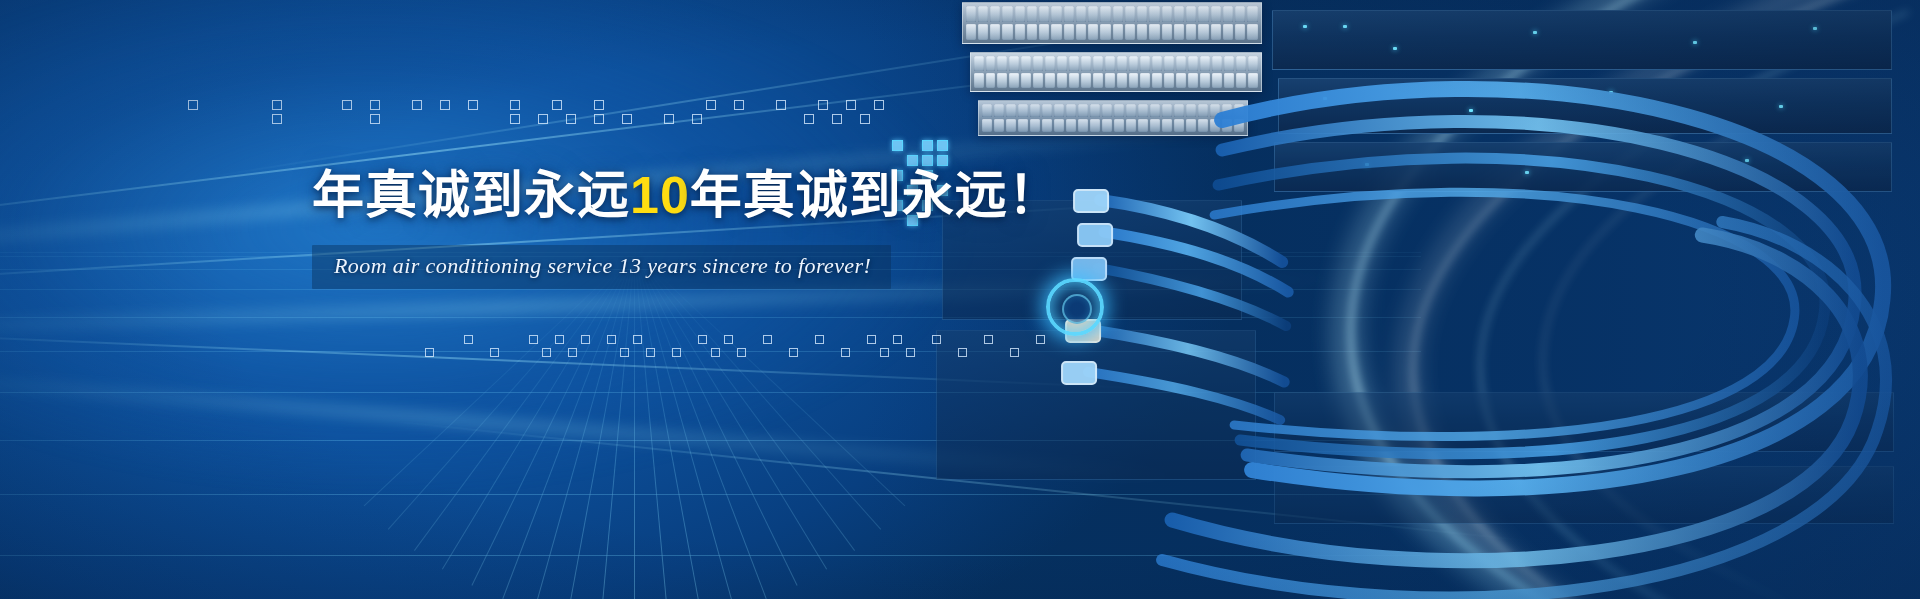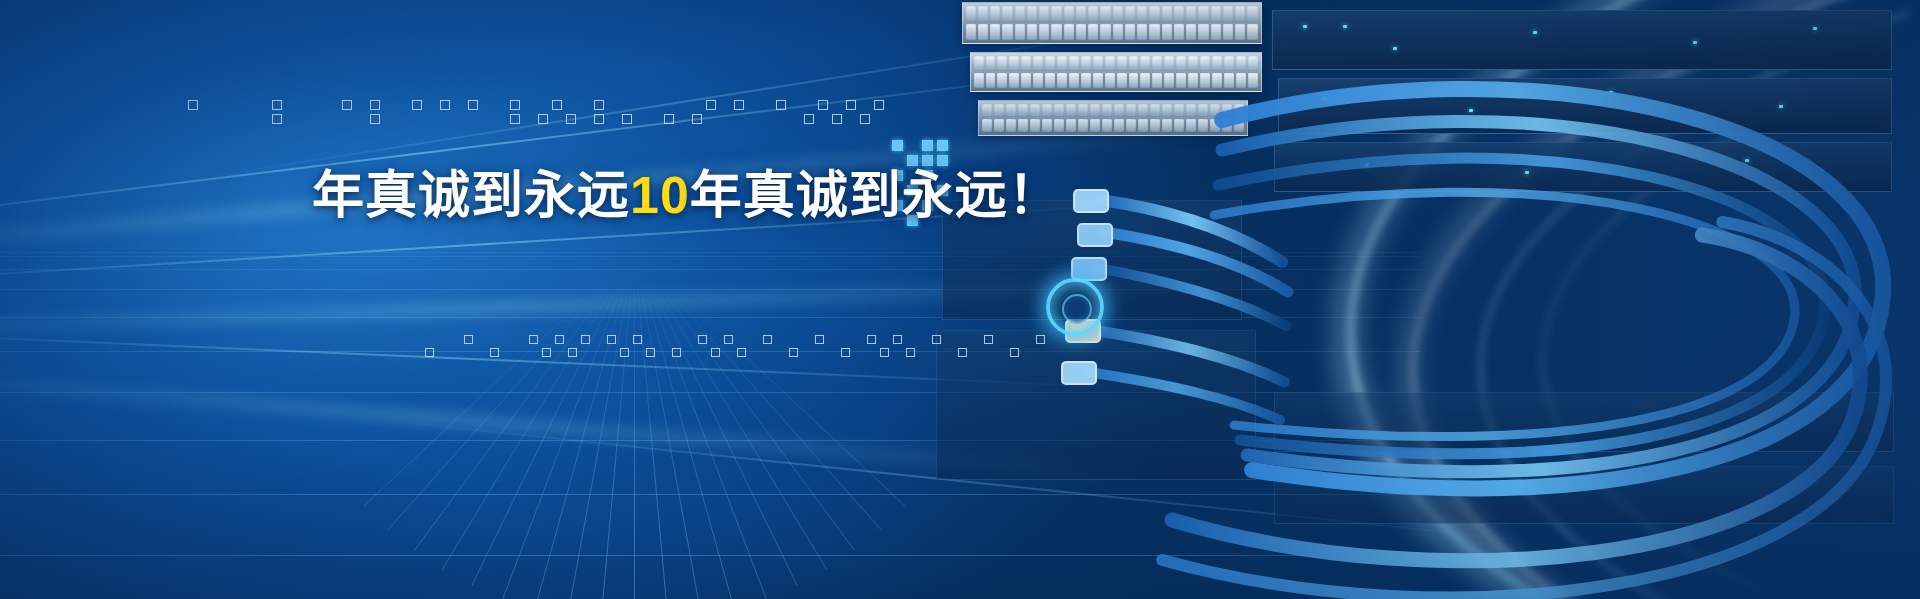--- a/index.html
+++ b/index.html
@@ -560,16 +560,19 @@
       <i class="px fill cyan" style="left: 15px; top: 45px; width: 11px; height: 11px;"></i>
       <i class="px fill cyan" style="left: 45px; top: 45px; width: 11px; height: 11px;"></i>
       <i class="px fill cyan" style="left: 0px; top: 60px; width: 11px; height: 11px;"></i>
       <i class="px fill cyan" style="left: 30px; top: 60px; width: 11px; height: 11px;"></i>
       <i class="px fill cyan" style="left: 15px; top: 75px; width: 11px; height: 11px;"></i>
     </div>
 
   <div class="copy">
     <h1 class="headline"><span>年真诚到永远</span><span class="num">10</span><span>年真诚到永远</span><span class="bang">！</span></h1>
 
+    <div class="sub-wrap">
+      <p class="subtitle">Room air conditioning service 13 years sincere to forever!</p>
+    </div>
   </div>
 
   <div class="vignette"></div>
 </div>
 
 </body></html>

